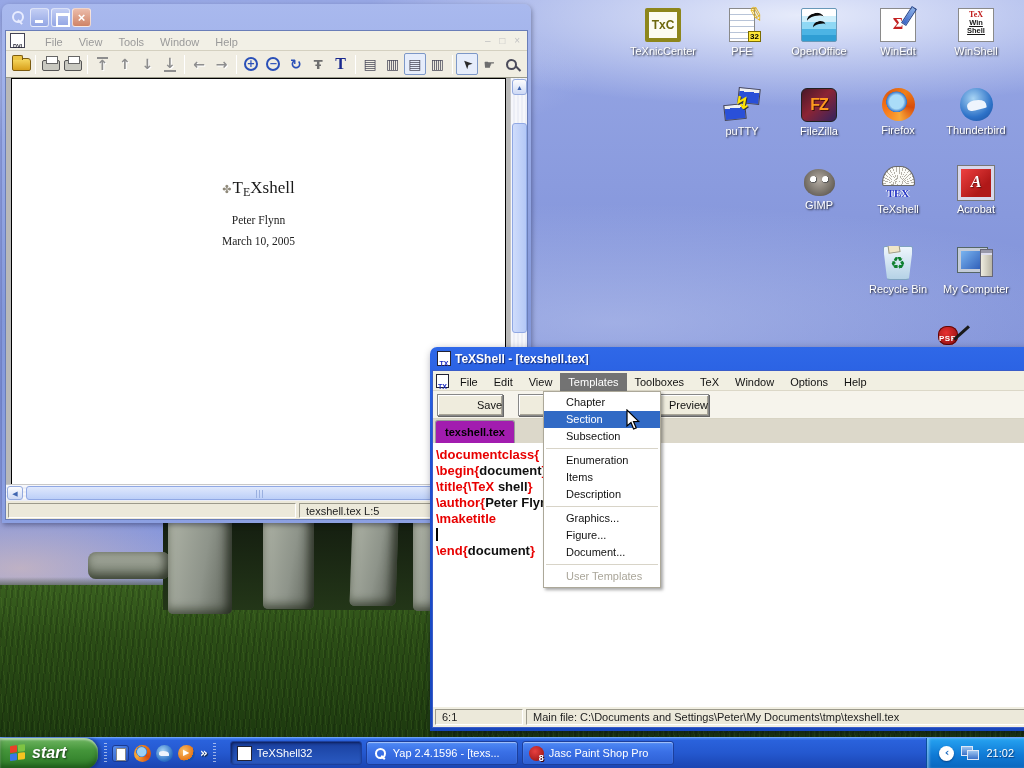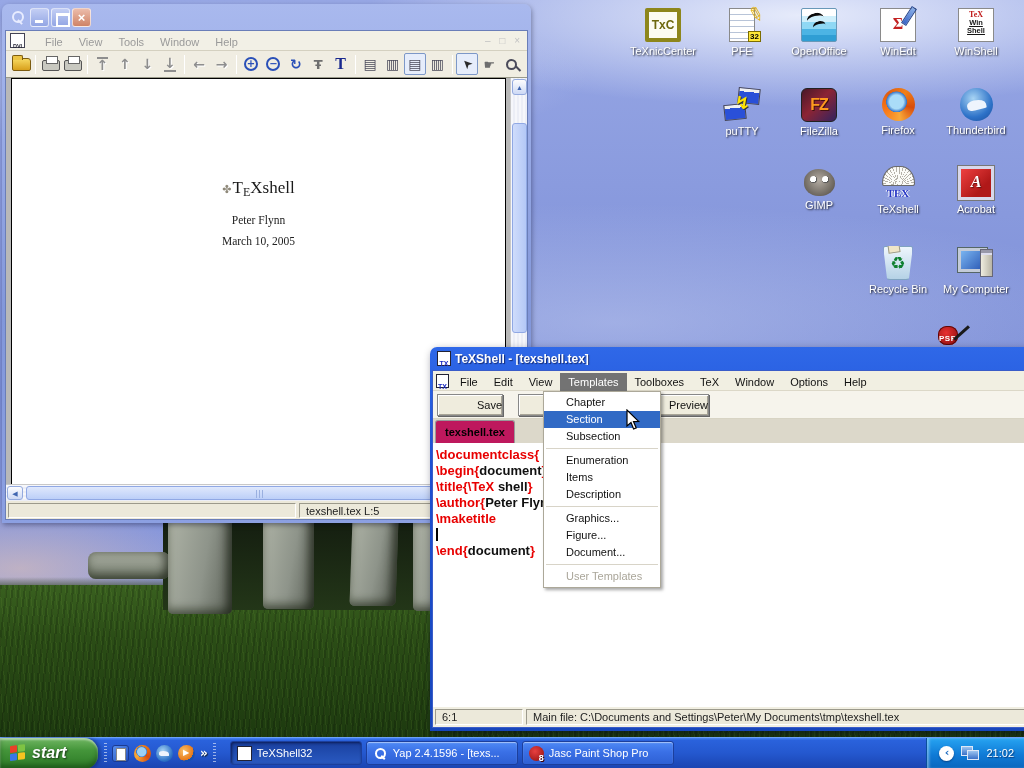--- a/index.html
+++ b/index.html
@@ -197,21 +197,21 @@
   .cb{width:13px;height:12px;position:relative;display:inline-block;cursor:pointer}
   .cb.c-min::before{content:"";position:absolute;left:2px;bottom:2px;width:7px;height:2px;background:#555}
   .cb.c-res::before{content:"";position:absolute;left:1px;bottom:1px;width:7px;height:6px;border:1px solid #555}
   .cb.c-res::after{content:"";position:absolute;left:4px;top:0;width:7px;height:6px;border:1px solid #555;border-bottom:none}
   .cb.c-cls{color:#555;font:bold 11px/11px "Liberation Sans",sans-serif;text-align:center}
   .ttools{height:28px;background:#f6f4ec;position:relative;border-bottom:1px solid #d8d4c4}
   .xbtn{position:absolute;top:3px;height:22px;width:66px;background:#efecdd;
      border:1px solid #888;box-shadow:inset 1px 1px 0 #fff,inset -1px -1px 0 #a8a496,1px 1px 0 #666;
      font-size:11px;color:#111;text-align:right;line-height:20px;cursor:pointer}
   .tabrow{height:25px;background:#dcd8ca;position:relative;border-bottom:1px solid #fff}
-  .tab{position:absolute;left:2px;bottom:0;width:80px;height:23px;background:#be185d;
+  .tab{position:absolute;left:2px;bottom:0;width:80px;height:23px;background:#a21caf;
      border:1px solid #999;border-bottom:none;border-radius:3px 3px 0 0;
      font:bold 11px/22px "Liberation Sans",sans-serif;text-align:center;cursor:pointer}
   .editor{flex:1;background:#fff;padding:3px 0 0 3px;overflow:hidden;cursor:text}
   .cl{height:16px;white-space:pre;font:bold 13px/16px "Liberation Sans",sans-serif}
   .cl .r{color:#e80000}
   .cl .k{color:#101010}
   .caret{display:inline-block;width:2px;height:13px;background:#000;vertical-align:-2px}
   .tstatus{height:20px;background:#f1efe2;display:flex;gap:3px;align-items:center;padding:1px 2px;font-size:11px}
   .tstatus .spanel{height:16px;line-height:15px}
   .tsp1{width:88px}

